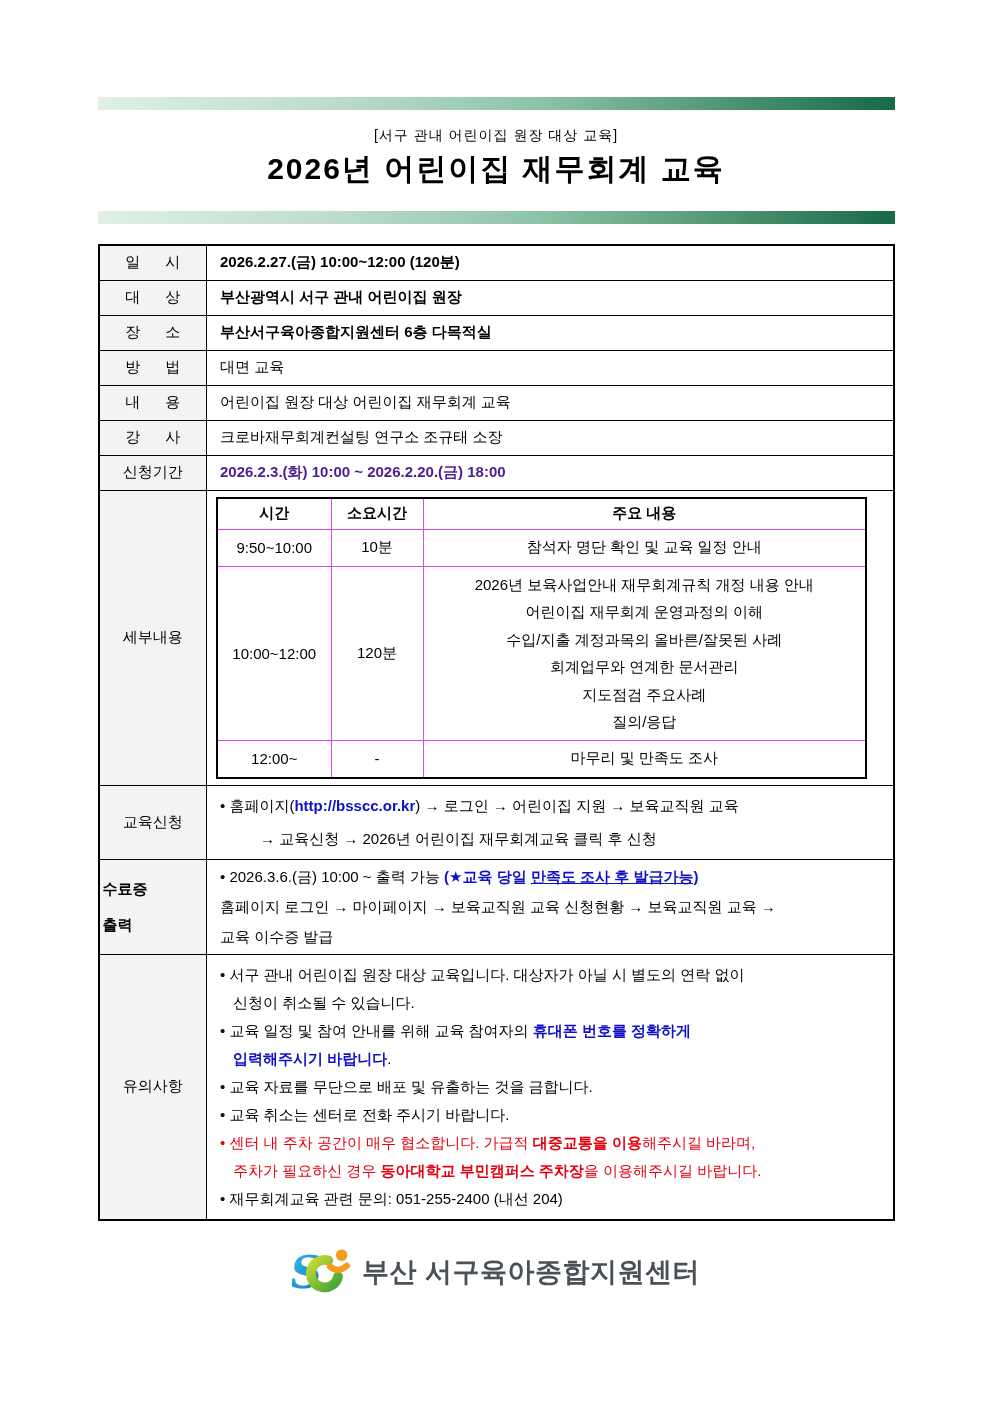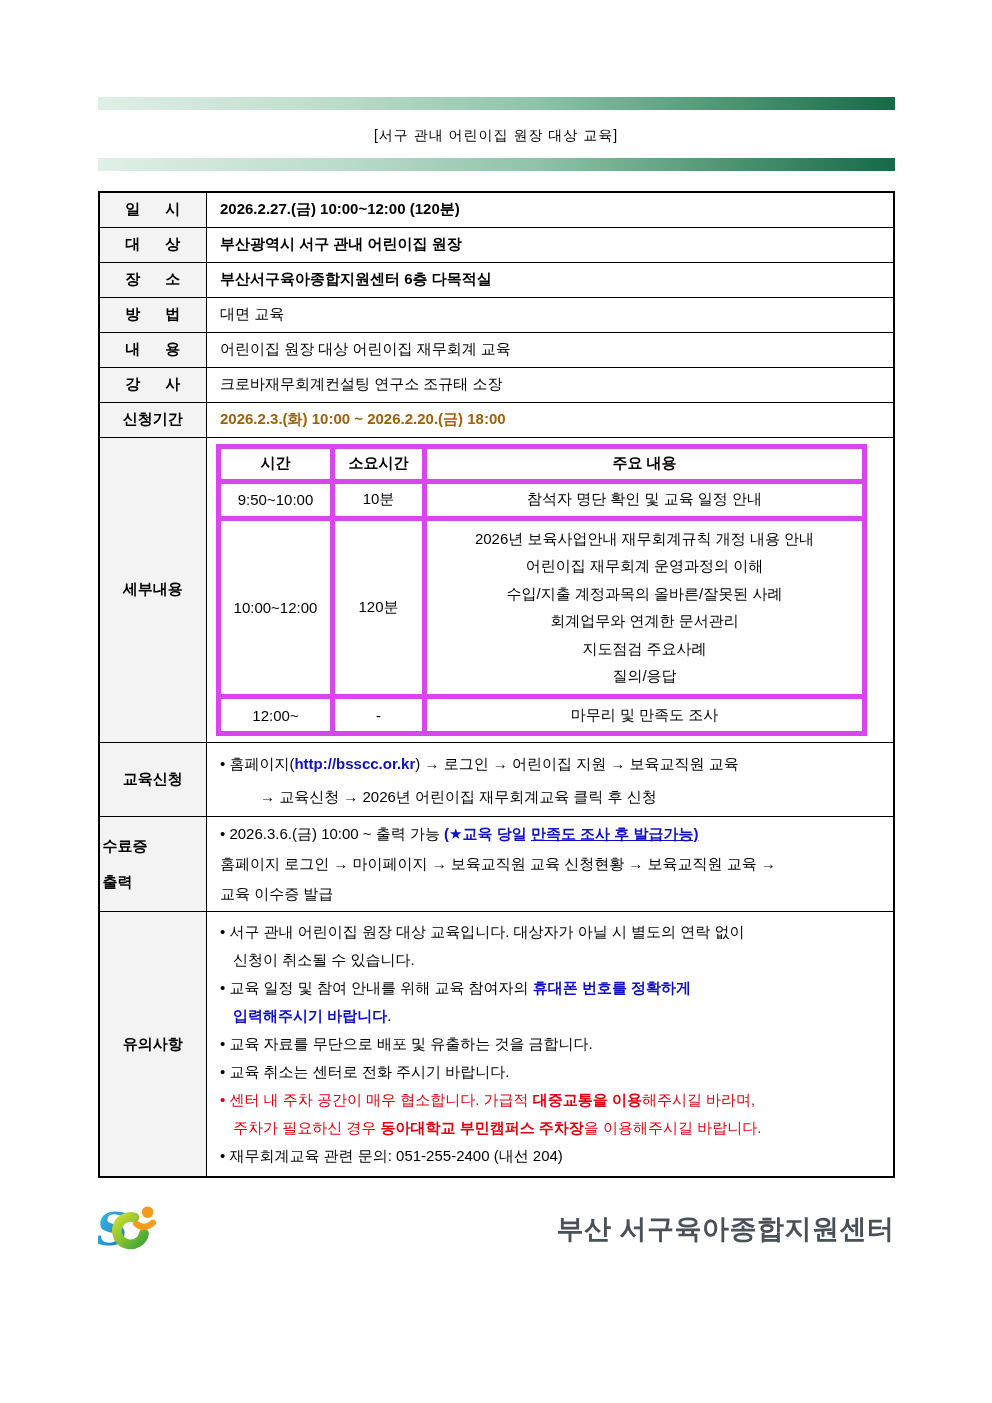--- a/index.html
+++ b/index.html
@@ -8,31 +8,31 @@
     font-family:"Liberation Sans","DejaVu Sans",sans-serif;color:#000;
   }
   .content{width:797px;margin:0 auto;padding-top:97px;}
   .gbar{height:13px;background:linear-gradient(90deg,#e0f0e7 0%,#bcdccb 30%,#8ec4a9 55%,#4c9370 80%,#176948 100%);}
   .header-block{padding:9px 0 9px 0;}
   .subtitle{text-align:center;font-size:14px;letter-spacing:1px;margin:8px 0 4px 0;}
   .title{text-align:center;font-size:30px;font-weight:700;letter-spacing:2px;margin:4px 0 12px 0;}
 
   table.main{width:100%;border-collapse:collapse;border:2px solid #000;margin-top:20px;table-layout:fixed;}
   table.main>tbody>tr>td{border:1px solid #000;font-size:15px;vertical-align:middle;}
-  td.lbl{background:#f3f3f3;text-align:center;font-weight:700;white-space:pre;}
+  td.lbl{background:#f3f3f3;text-align:center;font-weight:400;white-space:pre;}
   col.c-lbl{width:108px;}
   td.val{padding:0 13px;}
   tr.r-simple{height:35px;}
   .b{font-weight:700;}
-  .blue-strong{color:#a16207;font-weight:700;margin-top:36px;}
+  .blue-strong{color:#4c1d95;font-weight:700;margin-top:36px;}
 
   
   td.sched-cell{padding:6px 0 6px 9px;vertical-align:middle;}
   table.inner{border-collapse:collapse;border:2px solid #000;width:651px;table-layout:fixed;}
-  table.inner th,table.inner td{border:5px solid #d946ef;text-align:center;font-size:15px;padding:0;}
+  table.inner th,table.inner td{border:1px solid #d946ef;text-align:center;font-size:15px;padding:0;}
   table.inner th{font-weight:700;height:30px;background:#fff;}
   col.ic1{width:114px;}col.ic2{width:92px;}
   tr.i-row1{height:37px;}
   tr.i-row3{height:37px;}
   .mline div{line-height:27.6px;}
   tr.i-row2 td{padding:4px 0;}
 
   
   tr.r-apply{height:74px;}
   tr.r-apply td.val{line-height:33px;padding:2px 13px;}
@@ -43,32 +43,33 @@
   tr.r-notes{height:253px;}
   tr.r-notes td.val{line-height:28px;padding:6px 13px;}
   .cont{padding-left:13px;}
 
   .blue{color:#0f10c8;font-weight:700;}
   .blue-u{color:#0f10c8;font-weight:700;text-decoration:underline;margin-top:40px;}
   .link{color:#0f10c8;font-weight:700;text-align:center;}
   .red{color:#e4000f;}
   .red-b{color:#e4000f;font-weight:700;}
 
-  .footer{margin-top:26px;display:flex;justify-content:space-between;align-items:center;gap:8px;}
+  .footer{margin-top:26px;display:flex;justify-content:center;align-items:center;gap:8px;}
   .org-name{font-size:27px;font-weight:700;color:#4a5058;letter-spacing:0.5px;}
 </style>
 </head>
 <body>
 
 <div class="content">
 
   <div class="gbar"></div>
 
   <div class="header-block">
     <div class="subtitle">[서구 관내 어린이집 원장 대상 교육]</div>
+    <div class="title">2026년 어린이집 재무회계 교육</div>
   </div>
 
   <div class="gbar"></div>
 
   <table class="main">
     <colgroup>
         <col class="c-lbl">
         <col>
       </colgroup>
     <tbody>

